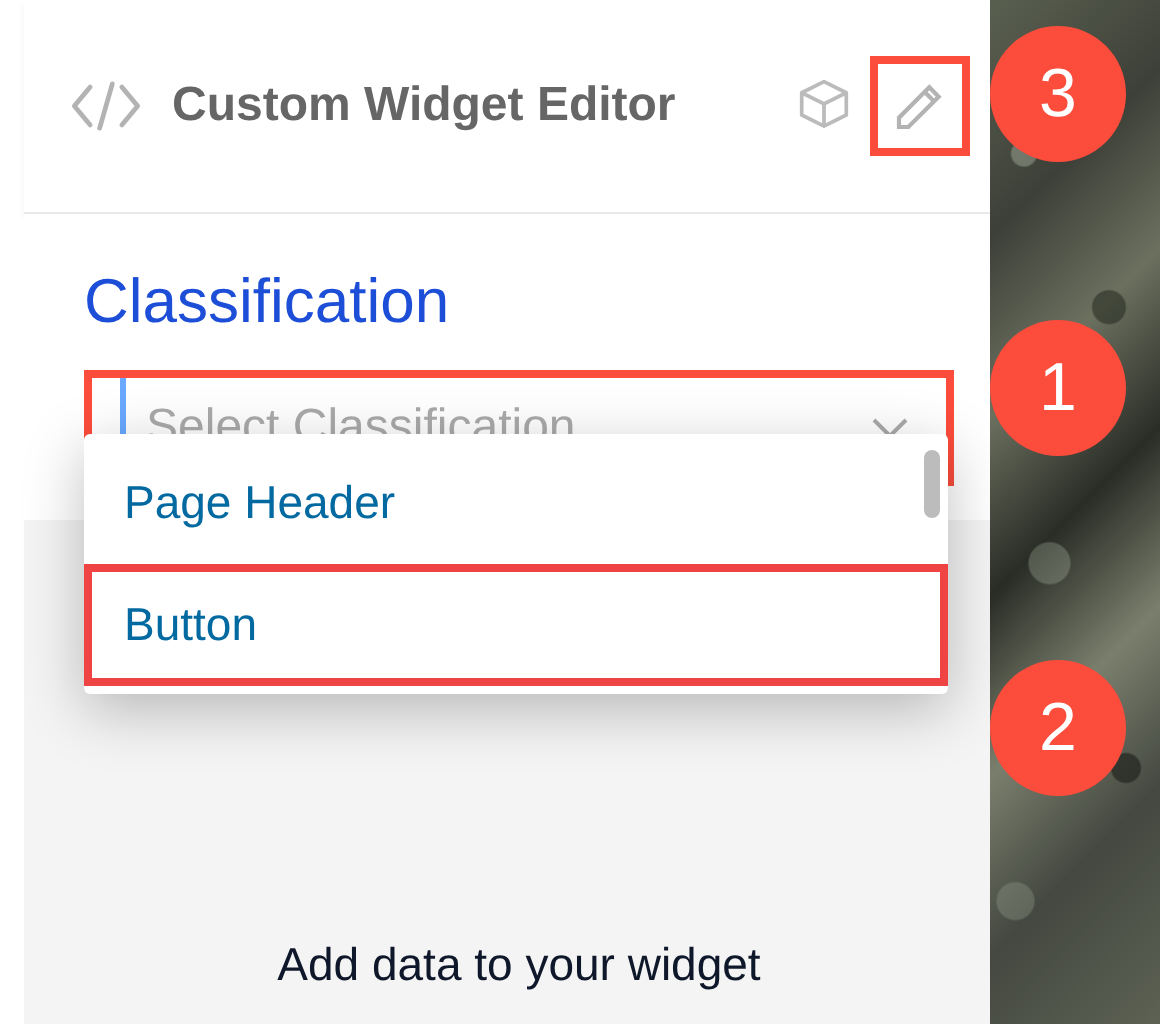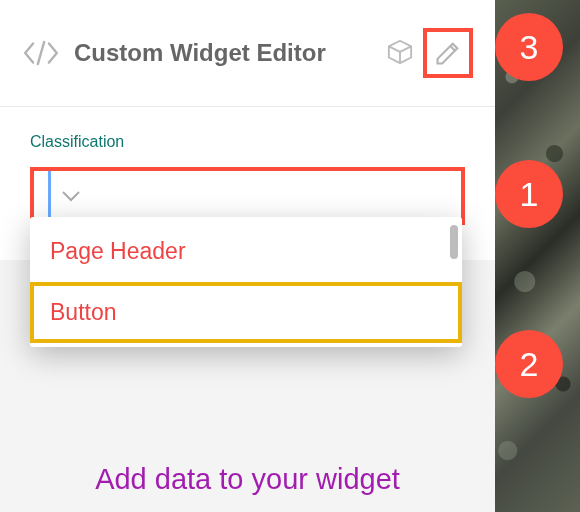--- a/index.html
+++ b/index.html
@@ -8,21 +8,21 @@
       width: 580px;
       height: 512px;
       position: relative;
       overflow: hidden;
       background: #fff;
     }
     .main-panel {
       width: 495px;
       height: 512px;
       position: absolute;
-      left: 0;
+      left: 12px;
       top: 0;
       background: #fff;
     }
     .header {
       display: flex;
       align-items: center;
       padding: 28px 22px 28px 22px;
       border-bottom: 1px solid #e8e8e8;
       gap: 14px;
     }
@@ -58,22 +58,22 @@
       justify-content: center;
       border: 4px solid #fc4c3c;
       background: #fff;
     }
     .pencil-btn svg { width: 28px; height: 28px; color: #b3b3b3; }
     .section {
       padding: 26px 30px 10px 30px;
       background: #fff;
     }
     .section-label {
-      font-size: 16px;
-      color: #0f766e;
+      font-size: 31px;
+      color: #1d4ed8;
       margin-bottom: 16px;
     }
     .select-row {
       display: flex;
       align-items: center;
       border: 4px solid #fc4c3c;
       height: 58px;
       background: #fff;
       padding: 0 18px 0 14px;
       cursor: pointer;
@@ -105,26 +105,26 @@
       box-shadow: 0 8px 30px rgba(0,0,0,0.25);
       border-radius: 3px;
       z-index: 20;
     }
     .dropdown-inner {
       position: relative;
       padding: 4px 0;
     }
     .option {
       font-size: 23px;
-      color: #ef4444;
+      color: #0369a1;
       padding: 17px 20px;
       cursor: pointer;
     }
     .option.highlighted {
-      border: 4px solid #eab308;
+      border: 4px solid #ef4444;
       padding: 13px 16px;
     }
     .scrollbar-thumb {
       position: absolute;
       right: 4px;
       top: 8px;
       width: 8px;
       height: 34px;
       background: #bcbcbc;
       border-radius: 4px;
@@ -135,22 +135,22 @@
       top: 260px;
       width: 495px;
       height: 252px;
       background: #f4f4f4;
       display: flex;
       align-items: flex-end;
       justify-content: center;
       padding-bottom: 16px;
     }
     .bottom-text {
-      font-size: 29px;
-      color: #a21caf;
+      font-size: 23px;
+      color: #0f172a;
     }
     .side-strip {
       position: absolute;
       left: 495px;
       top: 0;
       width: 85px;
       height: 512px;
       background: linear-gradient(135deg, #5a6050 0%, #3d4038 20%, #6b705f 35%, #2a2d26 50%, #7a7f6d 65%, #444840 80%, #5d6254 100%);
     }
     .side-strip::before {
@@ -213,20 +213,21 @@
           <line x1="14" y1="6" x2="18" y2="10"></line>
         </svg>
       </div>
     </div>
   </div>
 
   <div class="section">
     <div class="section-label">Classification</div>
     <div class="select-row">
       <div class="select-row-inner">
+        <span class="select-placeholder">Select Classification...</span>
         <svg class="chevron-down" viewBox="0 0 20 12" fill="none" stroke="currentColor" stroke-width="2">
           <polyline points="2,2 10,10 18,2"></polyline>
         </svg>
       </div>
     </div>
   </div>
 
   <div class="bottom-area">
     <div class="bottom-text">Add data to your widget</div>
   </div>

